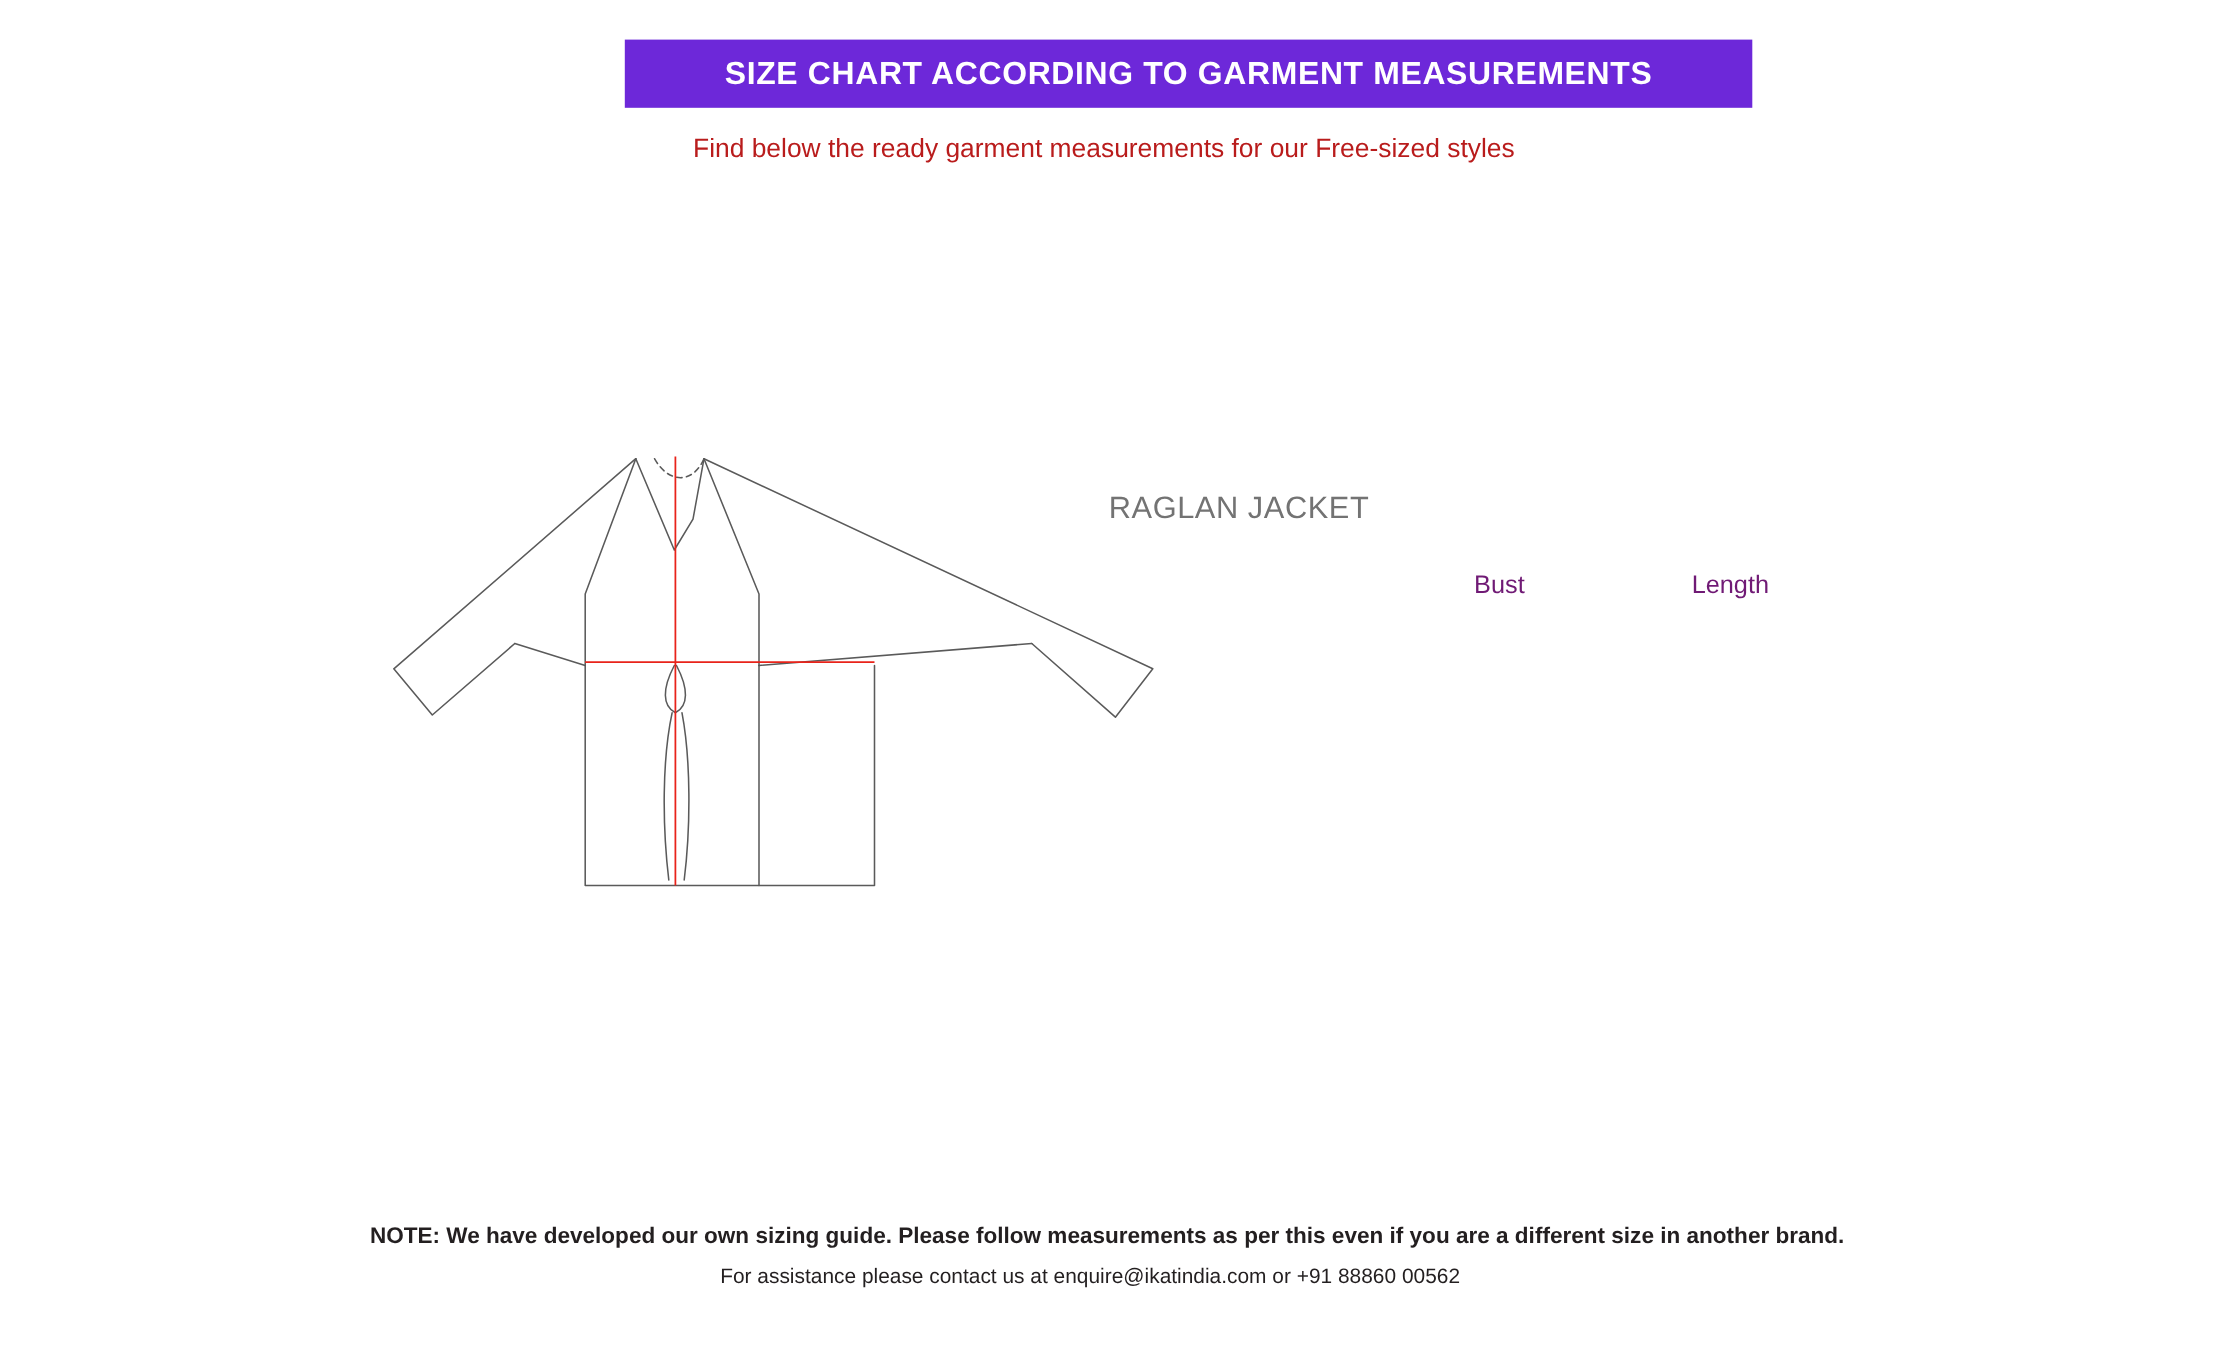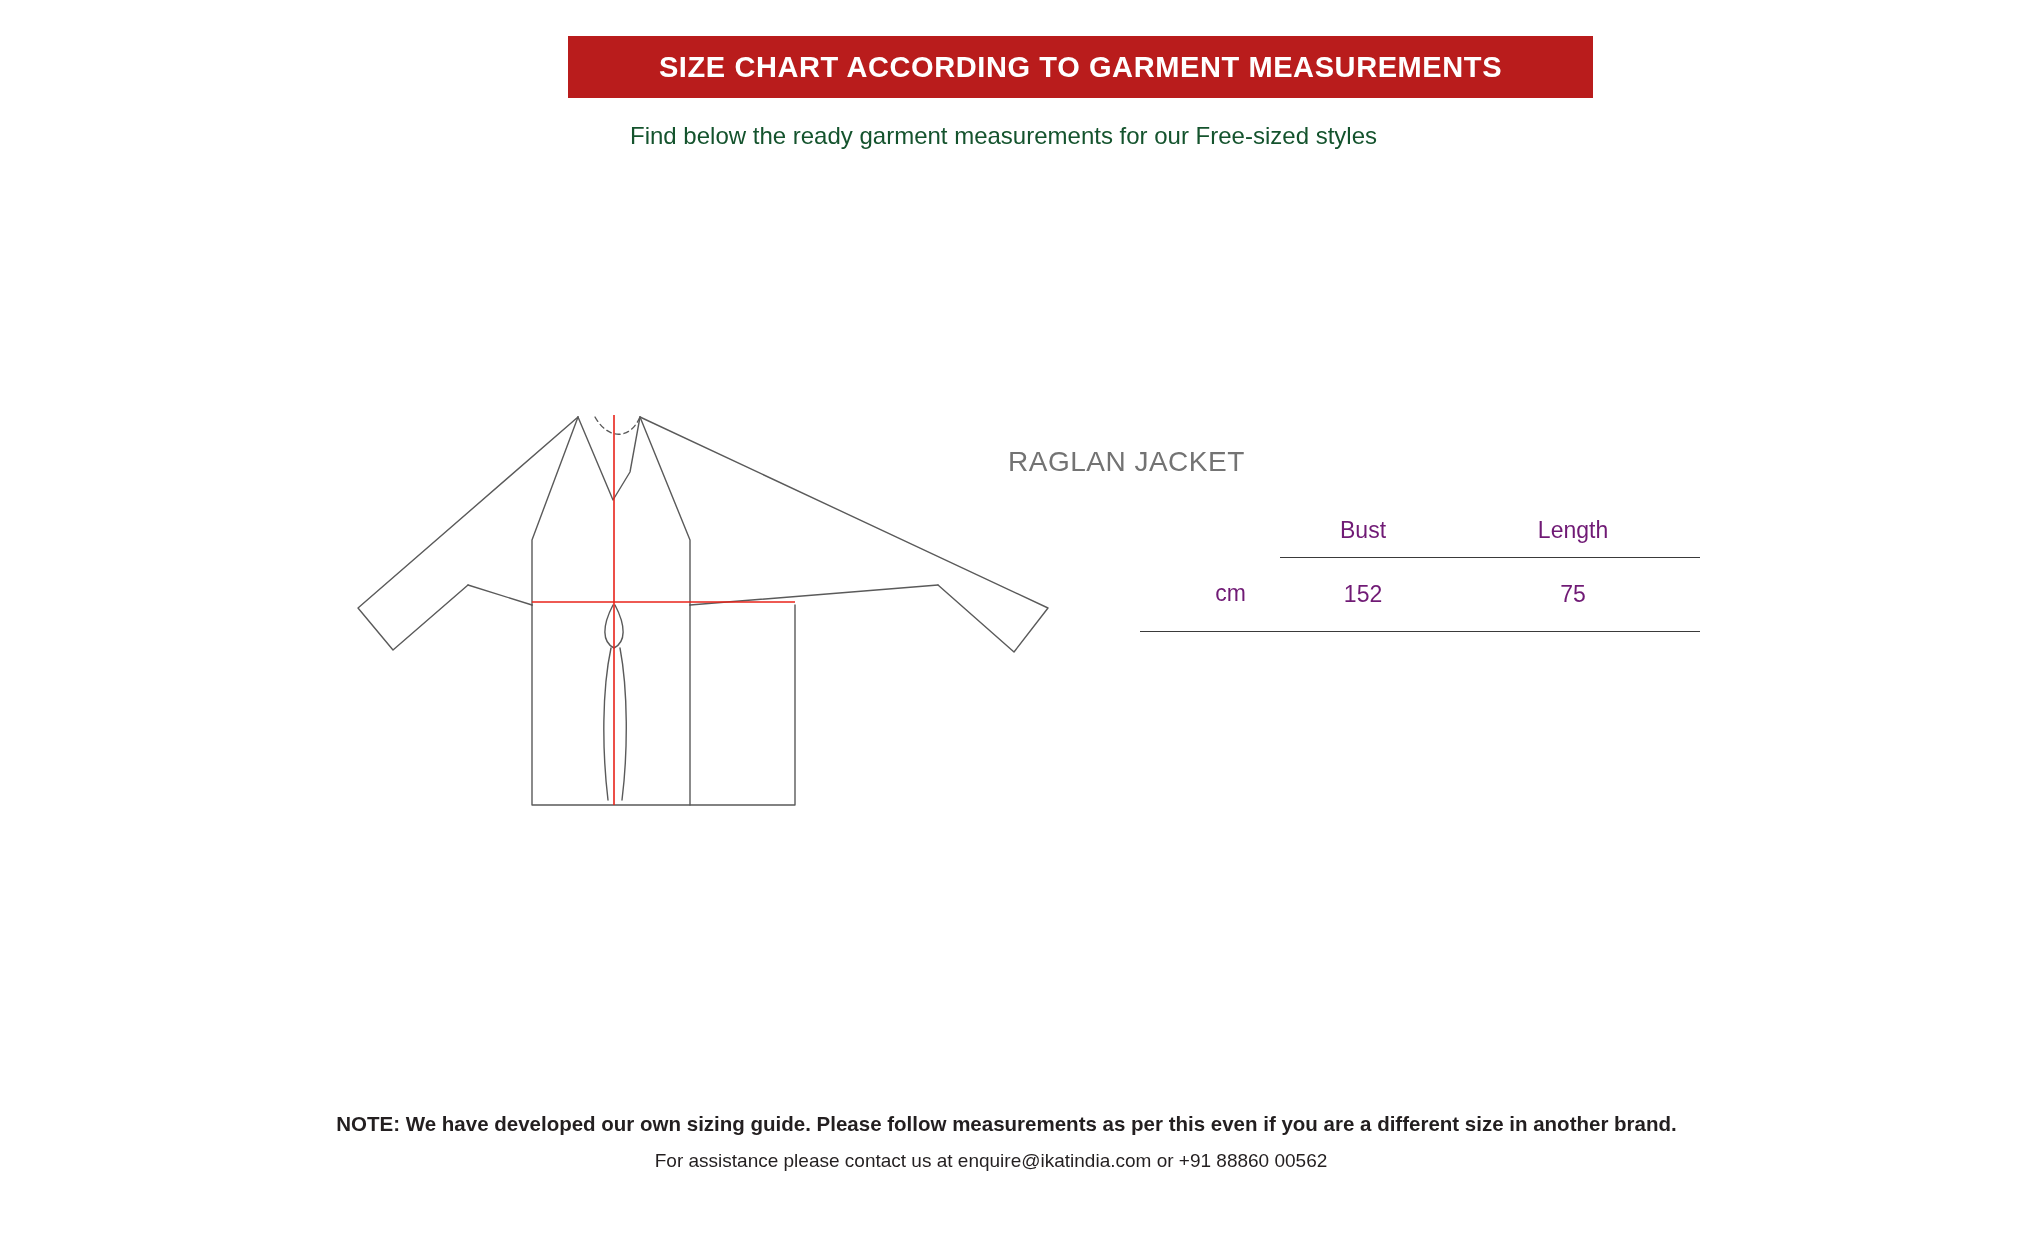--- a/index.html
+++ b/index.html
@@ -17,41 +17,41 @@
     overflow: hidden;
   }
 
   
   .banner {
     position: absolute;
     left: 568px;
     top: 36px;
     width: 1025px;
     height: 62px;
-    background: #b91c1c;
+    background: #6d28d9;
     display: flex;
     align-items: center;
     justify-content: center;
   }
   .banner-title {
     color: #ffffff;
     font-size: 29px;
     font-weight: bold;
     letter-spacing: 0.6px;
     white-space: nowrap;
   }
 
   .subtitle {
     position: absolute;
     left: 0;
     top: 122px;
     width: 2025px;
     text-align: center;
     font-size: 24px;
-    color: #14532d;
+    color: #b91c1c;
   }
   .subtitle-inner {
     display: inline-block;
     margin-left: -18px;
   }
 
   
   .illustration {
     position: absolute;
     left: 330px;
@@ -181,25 +181,20 @@
 
 <table class="meas-table">
   <thead>
     <tr>
       <th class="rowlabel-head"></th>
       <th>Bust</th>
       <th>Length</th>
     </tr>
   </thead>
   <tbody>
-    <tr>
-      <td class="rowlabel">cm</td>
-      <td>152</td>
-      <td>75</td>
-    </tr>
   </tbody>
 </table>
 
 <div class="note">
   <span class="note-inner">NOTE: We have developed our own sizing guide. Please follow measurements as per this even if you are a different size in another brand.</span>
 </div>
 <div class="contact">
   <span class="contact-inner">For assistance please contact us at enquire@ikatindia.com or +91 88860 00562</span>
 </div>
 

